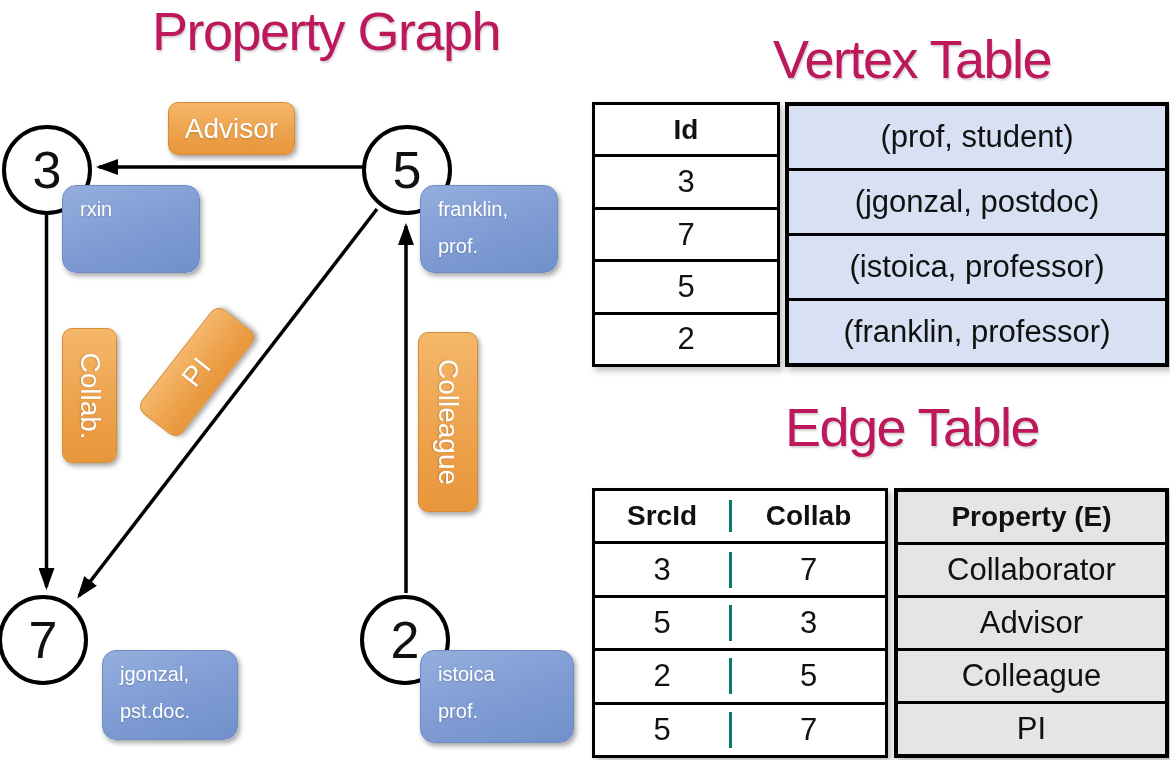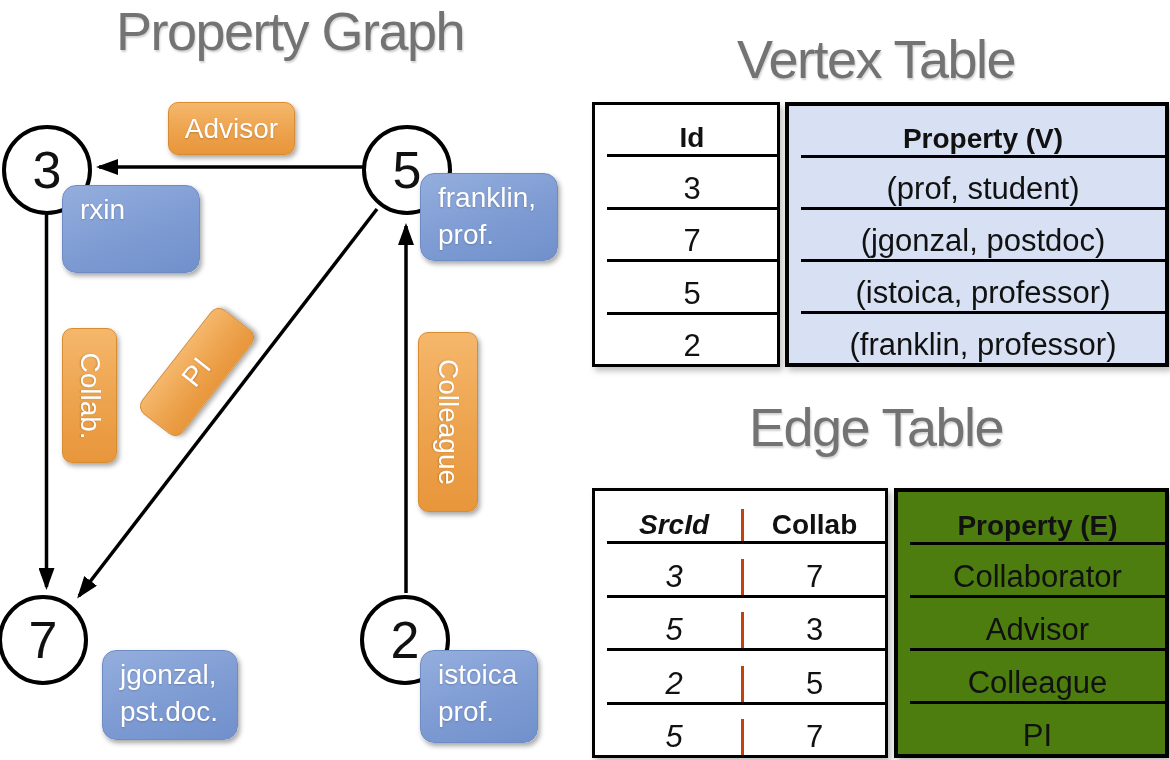--- a/index.html
+++ b/index.html
@@ -3,22 +3,23 @@
 <meta charset="utf-8">
 <style>
   html,body{margin:0;padding:0;background:#fff;}
   .canvas{
     position:relative;width:1170px;height:760px;background:#ffffff;
     font-family:"Liberation Sans",sans-serif;overflow:hidden;color:#111;
   }
   
   .fig-title{
     position:absolute;font-size:54px;font-weight:300;letter-spacing:-1.5px;
-    color:#737373;text-align:center;white-space:nowrap;
+    color:#be185d;text-align:center;white-space:nowrap;
     text-shadow:1px 2px 2px rgba(0,0,0,0.18);
+    padding-left:36px;
   }
   #graph-title{left:0;top:12;width:580px;}
   #vertex-table-title{left:582px;top:28px;width:588px;}
   #edge-table-title{left:582px;top:396px;width:588px;}
 
   
   #edges-svg{position:absolute;left:0;top:0;z-index:1;}
   .vertex{
     position:absolute;box-sizing:border-box;width:90px;height:90px;
     border:4px solid #000;border-radius:50%;background:#fff;z-index:2;
@@ -45,49 +46,49 @@
   .vtext{
     position:absolute;left:50%;top:50%;
     transform:translate(-50%,-50%) rotate(90deg);
     display:flex;align-items:center;justify-content:center;white-space:nowrap;
   }
   #edge-label-collab .vtext{width:135px;height:55px;}
   #edge-label-colleague .vtext{width:180px;height:60px;}
 
   .vbox{
     position:absolute;box-sizing:border-box;z-index:4;color:#fff;
-    font-size:28px;line-height:37px;padding:5px 0 0 17px;
+    font-size:20px;line-height:37px;padding:5px 0 0 17px;
     border-radius:14px;border:1px solid #6e8bc3;
     background:linear-gradient(160deg,#94aedd 0%,#7e9bd3 55%,#7190cb 100%);
     box-shadow:2px 3px 5px rgba(0,0,0,0.35);
     text-shadow:0 1px 2px rgba(0,0,0,0.18);
   }
   #vprop-3{left:62px;top:185px;width:138px;height:88px;}
-  #vprop-5{left:420px;top:173px;width:138px;height:88px;}
+  #vprop-5{left:420px;top:185px;width:138px;height:88px;}
   #vprop-7{left:62px;top:650px;width:136px;height:90px;margin-left:40px;}
-  #vprop-2{left:420px;top:650px;width:118px;height:93px;}
+  #vprop-2{left:420px;top:650px;width:154px;height:93px;}
 
   
   .tbl{
     position:absolute;box-sizing:border-box;display:flex;flex-direction:column;
     box-shadow:3px 4px 6px rgba(0,0,0,0.25);
   }
-  .trow{flex:1;display:flex;align-items:flex-end;border-top:3px solid #000;margin-left:12px;}
+  .trow{flex:1;display:flex;align-items:center;border-top:3px solid #000;}
   .trow:first-child{border-top:none;}
   .tcell{
     flex:1;display:flex;align-items:center;justify-content:center;
     font-size:31px;color:#111;white-space:nowrap;
   }
   .thead .tcell{font-weight:bold;font-size:28px;}
-  .cell-src{flex:0 0 134px;border-right:3px solid #c2410c;font-style:italic;}
+  .cell-src{flex:0 0 134px;border-right:3px solid #0f766e;}
 
   #vt-id{left:592px;top:102px;width:188px;height:265px;border:3px solid #000;background:#fff;}
   #vt-prop{left:785px;top:102px;width:384px;height:265px;border:4px solid #000;background:#d7e1f3;}
   #et-srcdst{left:592px;top:488px;width:296px;height:270px;border:3px solid #000;background:#fff;}
-  #et-prop{left:894px;top:488px;width:275px;height:270px;border:4px solid #000;background:#4d7c0f;}
+  #et-prop{left:894px;top:488px;width:275px;height:270px;border:4px solid #000;background:#e5e5e5;}
 </style>
 </head>
 <body>
 
 <div class="canvas">
 
   <div class="fig-title" id="graph-title">Property Graph</div>
   <div class="fig-title" id="vertex-table-title">Vertex Table</div>
   <div class="fig-title" id="edge-table-title">Edge Table</div>
 
@@ -157,23 +158,20 @@
     </div>
     <div class="trow">
       <div class="tcell">5</div>
     </div>
     <div class="trow">
       <div class="tcell">2</div>
     </div>
   </div>
 
   <div class="tbl" id="vt-prop">
-    <div class="trow thead">
-      <div class="tcell">Property (V)</div>
-    </div>
     <div class="trow">
       <div class="tcell">(prof, student)</div>
     </div>
     <div class="trow">
       <div class="tcell">(jgonzal, postdoc)</div>
     </div>
     <div class="trow">
       <div class="tcell">(istoica, professor)</div>
     </div>
     <div class="trow">

